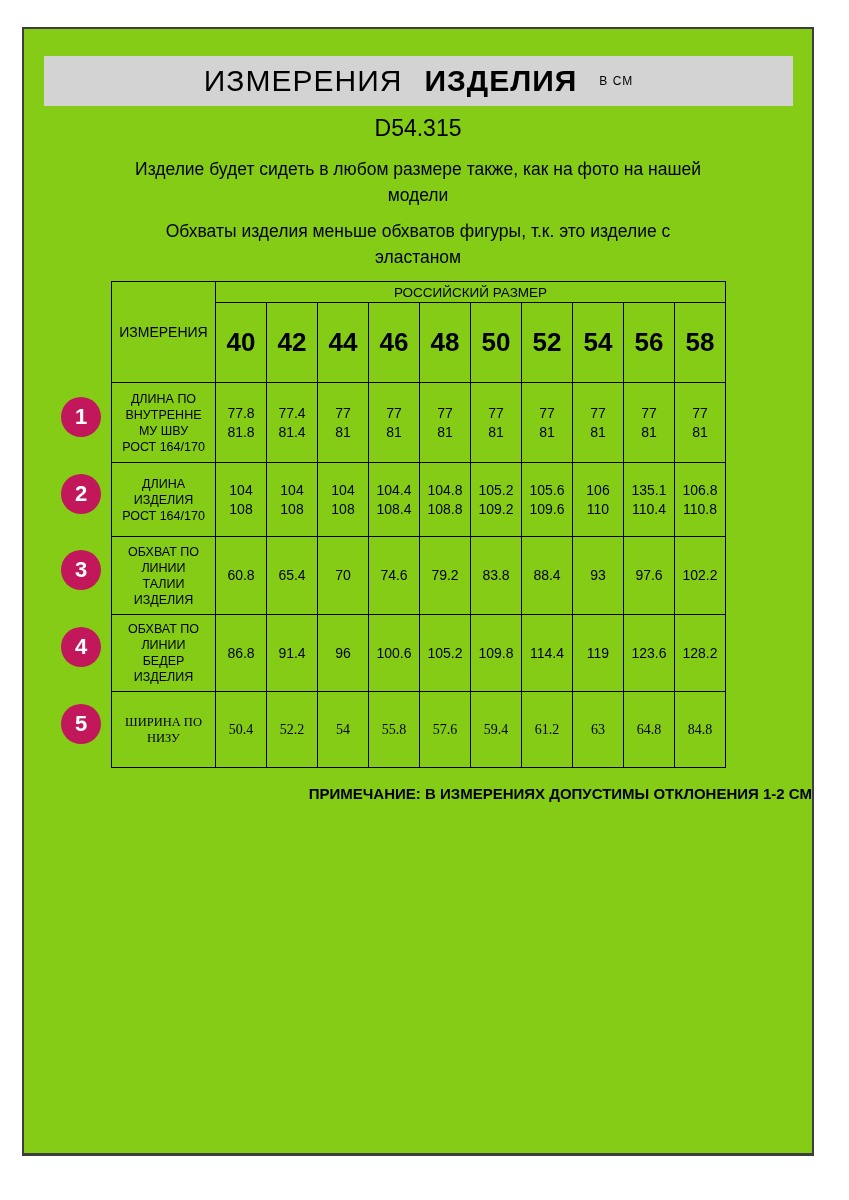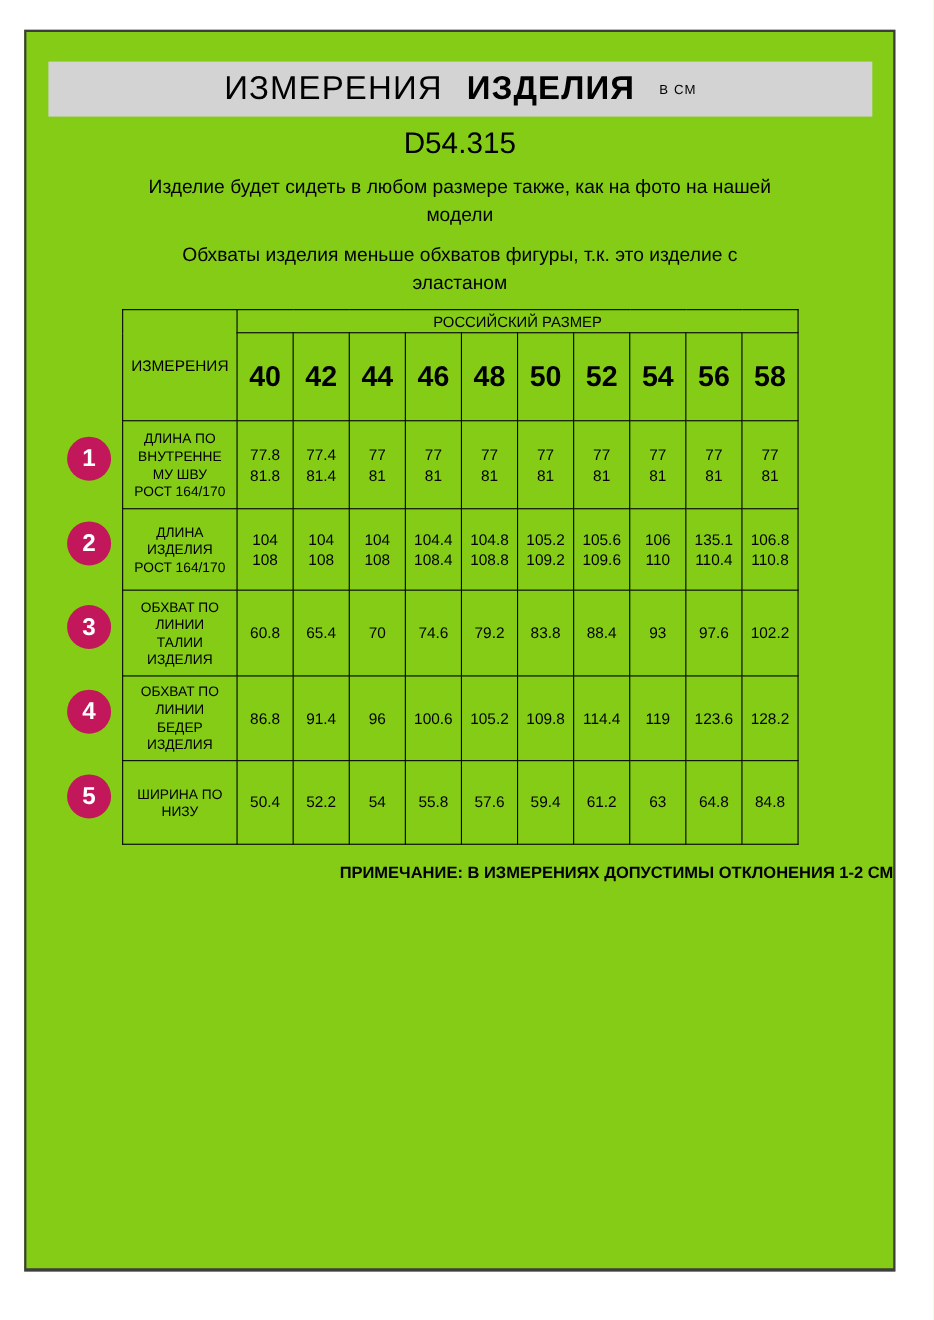--- a/index.html
+++ b/index.html
@@ -13,21 +13,21 @@
   }
   .title-band{
     position:absolute;left:20px;top:27px;width:749px;height:50px;
     background:#D3D3D3;display:flex;align-items:center;justify-content:center;
   }
   .title-main{font-size:30px;letter-spacing:1px;}
   .title-bold{font-size:30px;font-weight:bold;letter-spacing:1px;margin-left:22px;}
   .title-suffix{font-size:12px;letter-spacing:1px;margin-left:22px;}
   .model-code{
     position:absolute;left:0;top:86px;width:100%;text-align:center;
-    font-size:27px;
+    font-size:23px;
   }
   .intro{
     position:absolute;left:0;width:100%;text-align:center;
     font-size:17.5px;line-height:26px;white-space:pre-line;
   }
   .intro-1{top:127px;}
   .intro-2{top:189px;}
   table.size-table{
     position:absolute;left:87px;top:252px;
     border-collapse:collapse;table-layout:fixed;
@@ -37,21 +37,21 @@
     padding:0;overflow:hidden;
   }
   col.c-meas{width:104px;}
   col.c-size{width:51px;}
   tr.r-group{height:21px;}
   tr.r-sizes{height:80px;}
   tr.r-1{height:80px;}
   tr.r-2{height:74px;}
   tr.r-3{height:78px;}
   tr.r-4{height:77px;}
-  tr.r-5{height:76px;}
+  tr.r-5{height:76px;font-family:Liberation Serif, serif;}
   td.group-header{font-size:13.5px;}
   td.corner-header{font-size:14px;}
   td.size-header{font-size:26px;font-weight:bold;}
   td.row-label{font-size:12.5px;line-height:16px;white-space:pre-line;}
   td.row-value{font-size:14px;line-height:19px;white-space:pre-line;}
   .row-badge{
     position:absolute;left:37px;width:40px;height:40px;border-radius:50%;
     background:#C2175B;color:#fff;font-size:22px;font-weight:bold;
     display:flex;align-items:center;justify-content:center;
   }

